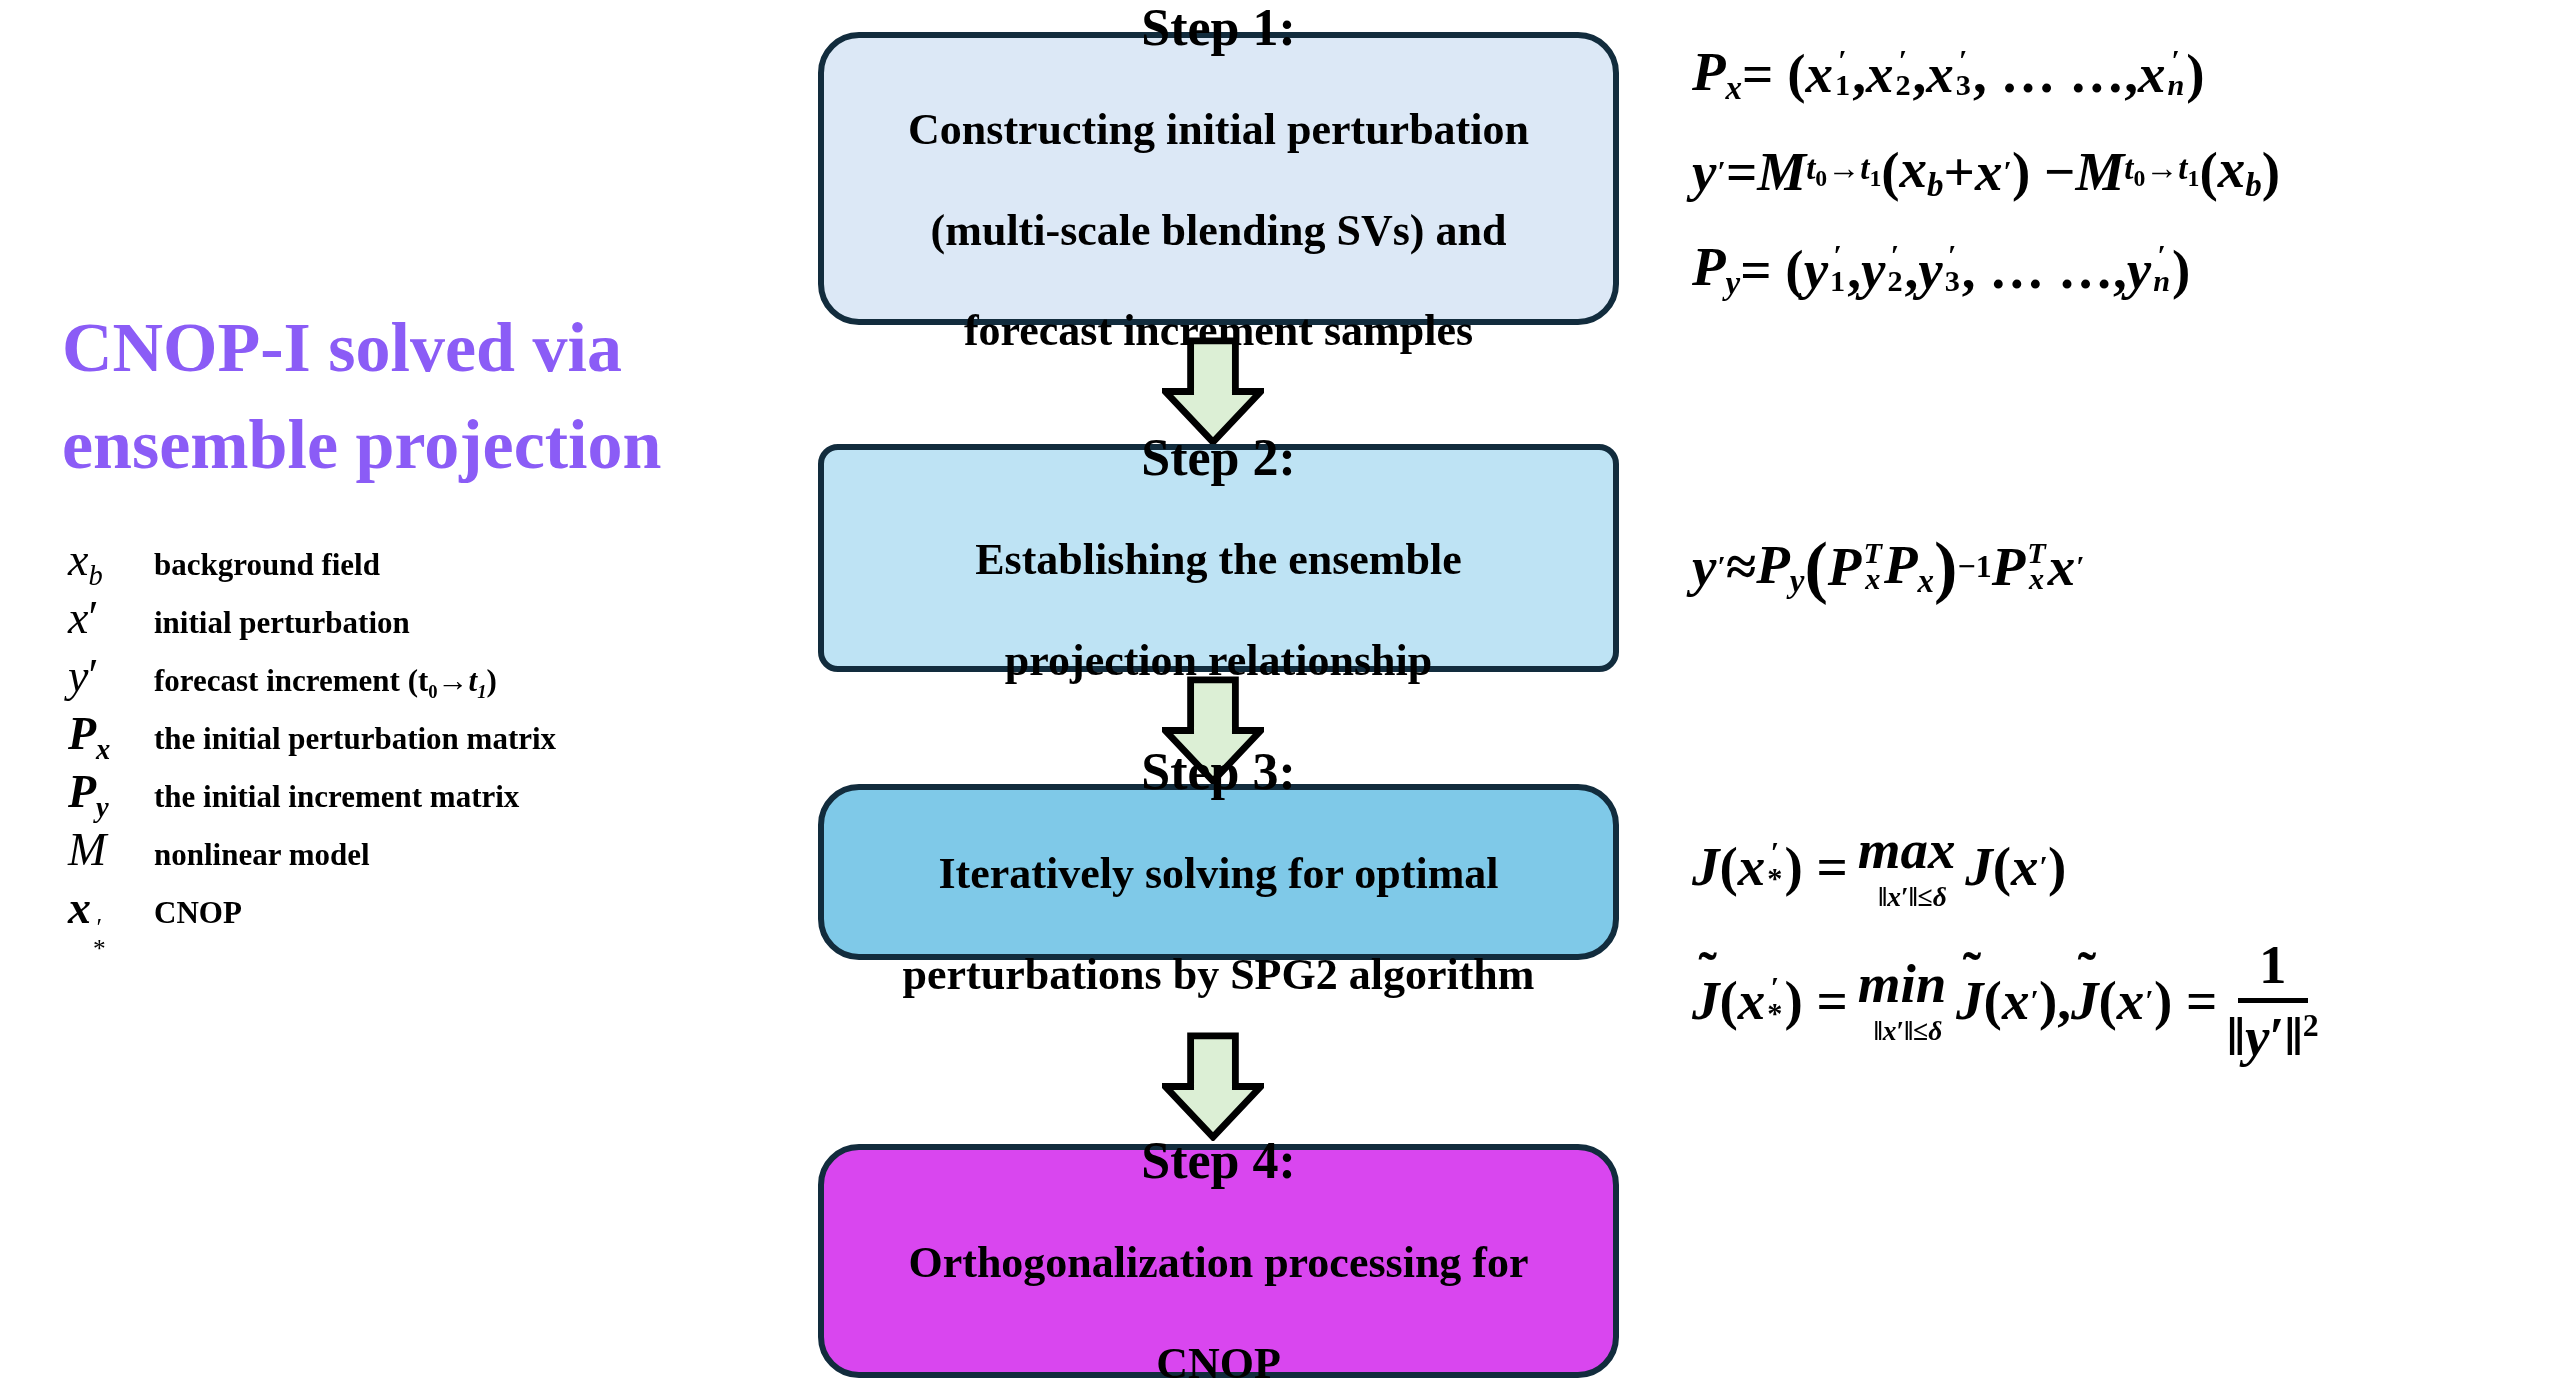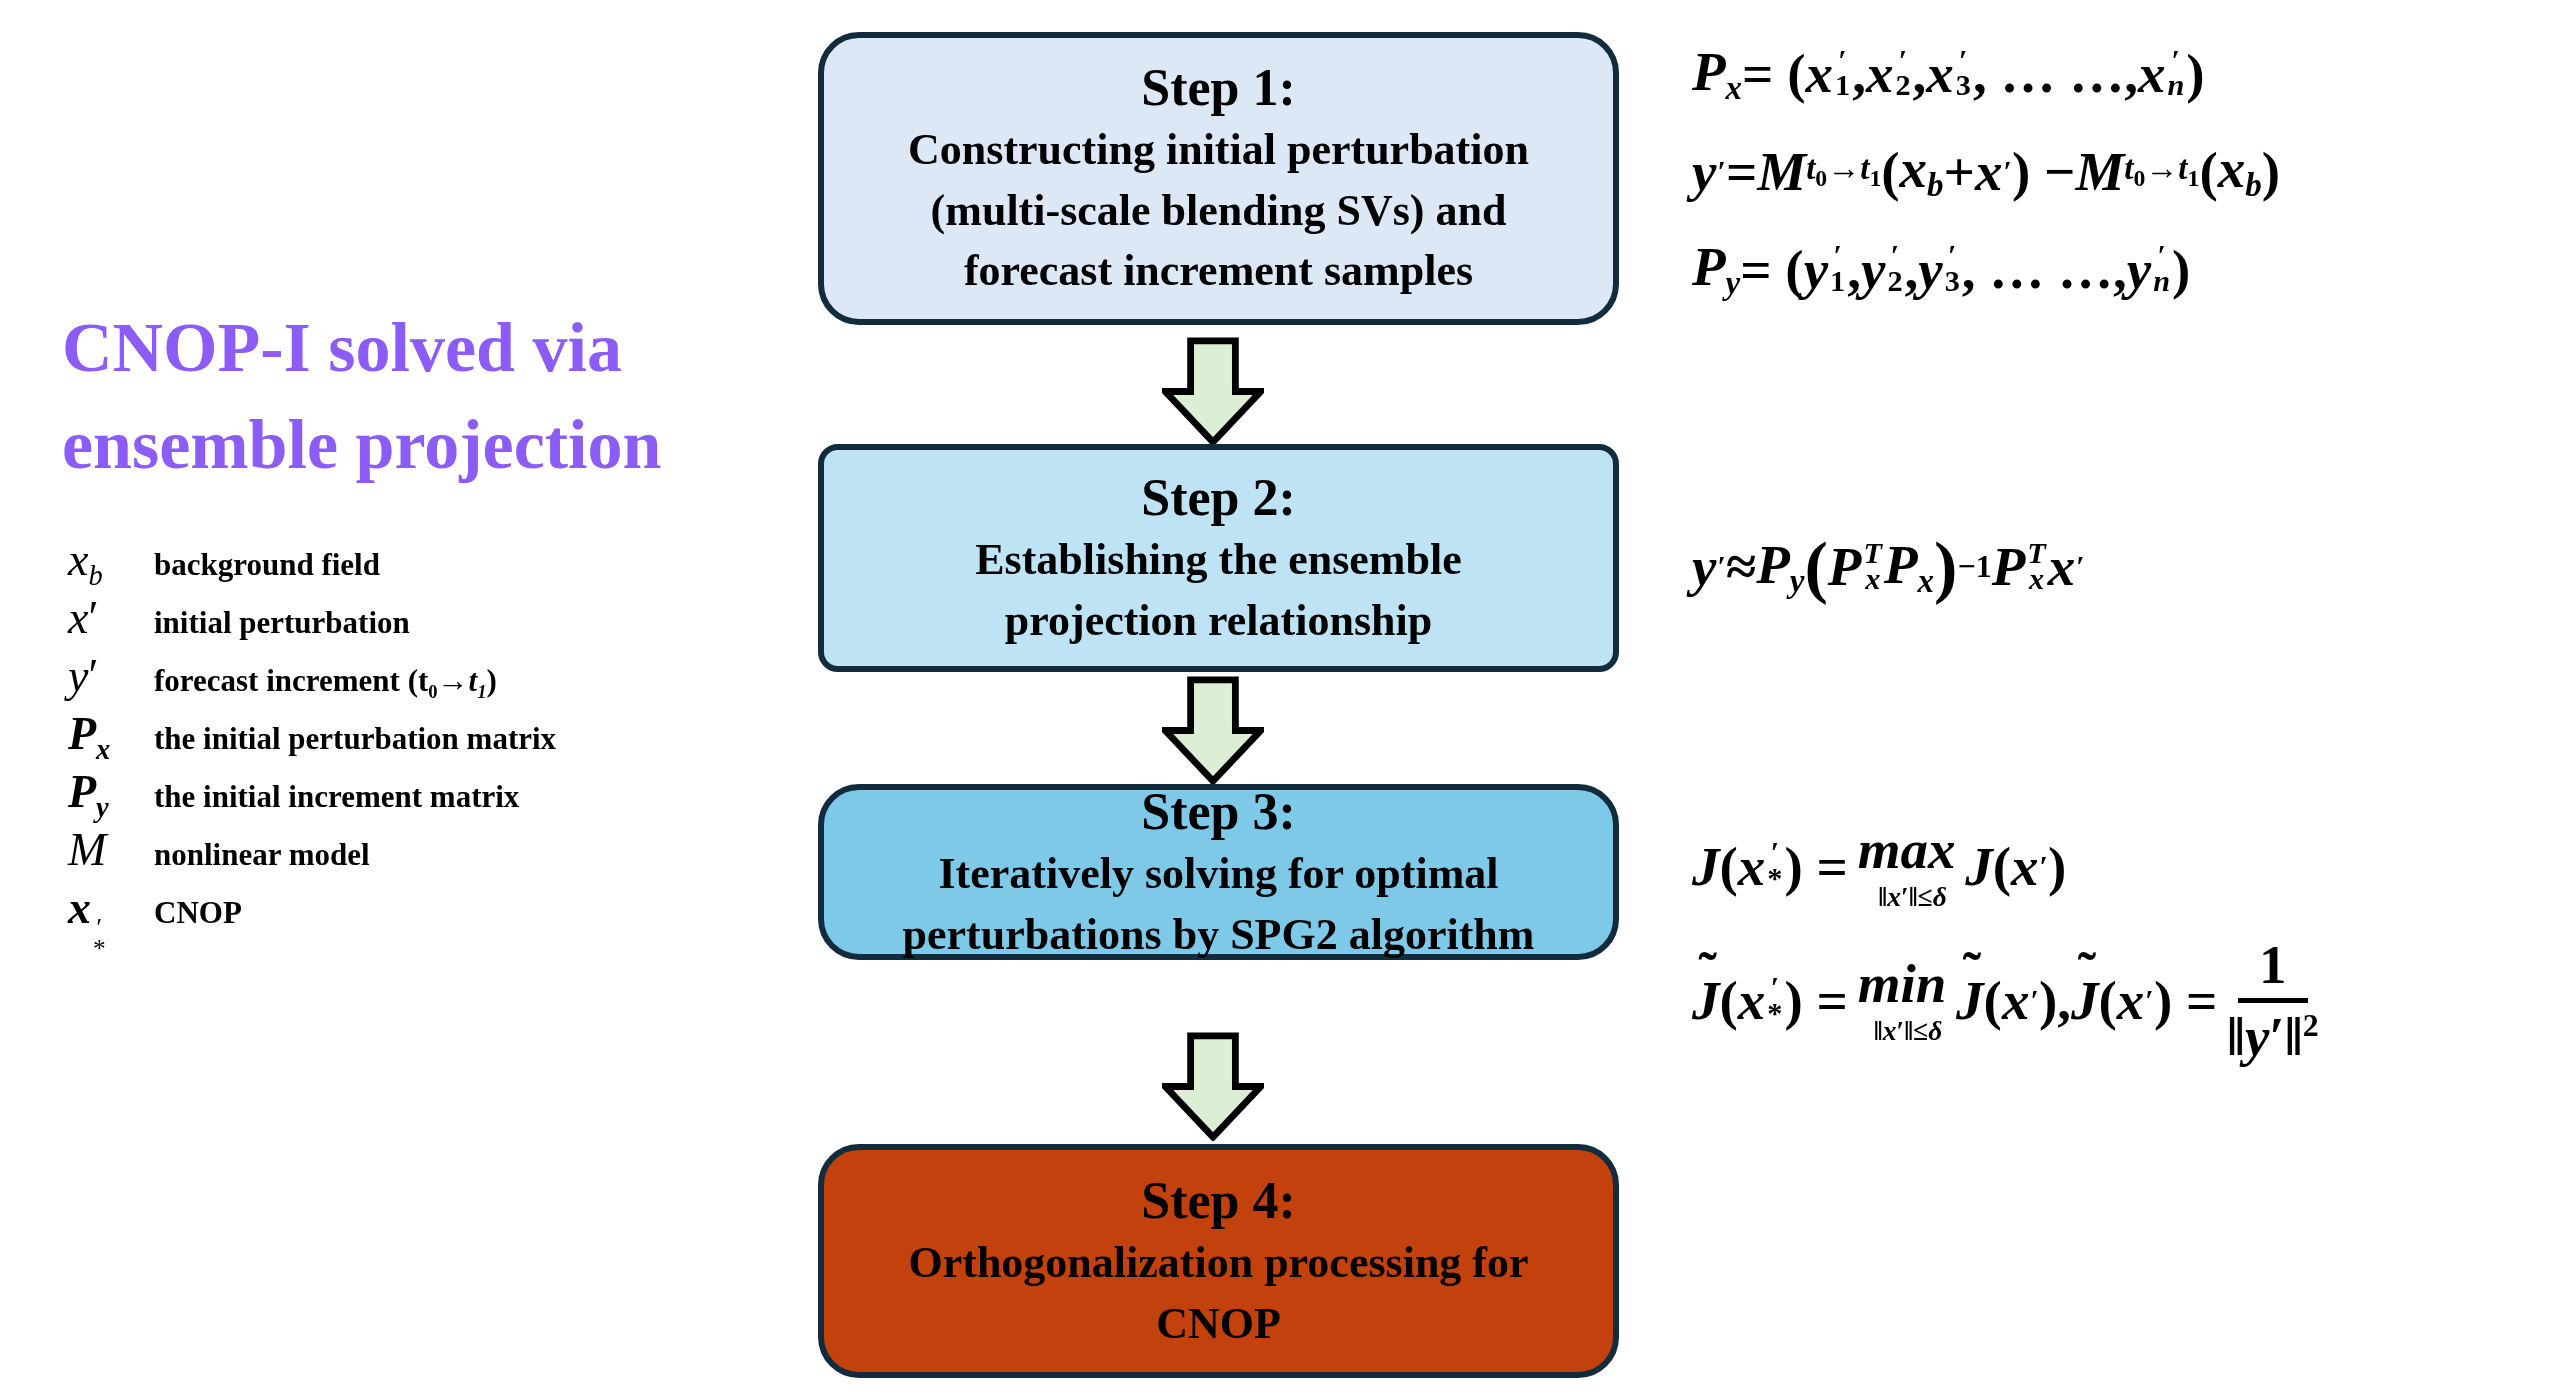--- a/index.html
+++ b/index.html
@@ -14,21 +14,21 @@
   .legend-row{display:flex;align-items:baseline;height:58px;}
   .legend-sym{display:inline-block;width:86px;font-size:46px;font-weight:normal;flex:0 0 86px;}
   .legend-sym sub{font-size:0.62em;}
   .legend-lbl{font-size:31px;font-weight:bold;white-space:nowrap;}
   .legend-lbl sub{font-size:0.6em;}
   
   .box{
     position:absolute;left:818px;width:801px;box-sizing:border-box;
     border:6.8px solid #122c3d;border-radius:41px;
     display:flex;flex-direction:column;justify-content:center;align-items:center;
-    text-align:center;font-weight:bold;padding:0 13.7px;
+    text-align:center;font-weight:bold;padding:0 13.7px;gap:40px;
   }
   .box-heading{font-size:52px;line-height:1.25;}
   .box-line{font-size:44px;line-height:1.38;white-space:nowrap;}
   .box1{top:32px;height:293px;}
   .box2{top:444px;height:228px;border-radius:20px;}
   .box3{top:784px;height:176px;}
   .box4{top:1144px;height:234px;}
   
   .arrow{position:absolute;left:1162px;width:102px;height:109px;}
   .arrow1{top:337px;} .arrow2{top:676px;} .arrow3{top:1032px;}
@@ -129,21 +129,21 @@
   <div class="box box3" style="background-color: rgb(127, 201, 232);">
     <div class="box-heading">Step 3:</div>
     <div class="box-line">Iteratively solving for optimal</div>
     <div class="box-line">perturbations by SPG2 algorithm</div>
   </div>
 
   <svg class="arrow arrow3" viewBox="0 0 104 112">
     <polygon points="29,4 75,4 75,56 101,56 52,108 3,56 29,56" stroke="#000000" stroke-width="7" stroke-linejoin="miter" style="fill: rgb(220, 239, 213);"></polygon>
   </svg>
 
-  <div class="box box4" style="background-color: #c2410c;">
+  <div class="box box4" style="background-color: #d946ef;">
     <div class="box-heading">Step 4:</div>
     <div class="box-line">Orthogonalization processing for</div>
     <div class="box-line">CNOP</div>
   </div>
 
   <div class="eq eq1a"><i>P<sub>x</sub></i> = (<i>x</i><span class="ps">
         <span>′</span>
         <span>1</span>
       </span>, <i>x</i><span class="ps">
         <span>′</span>

